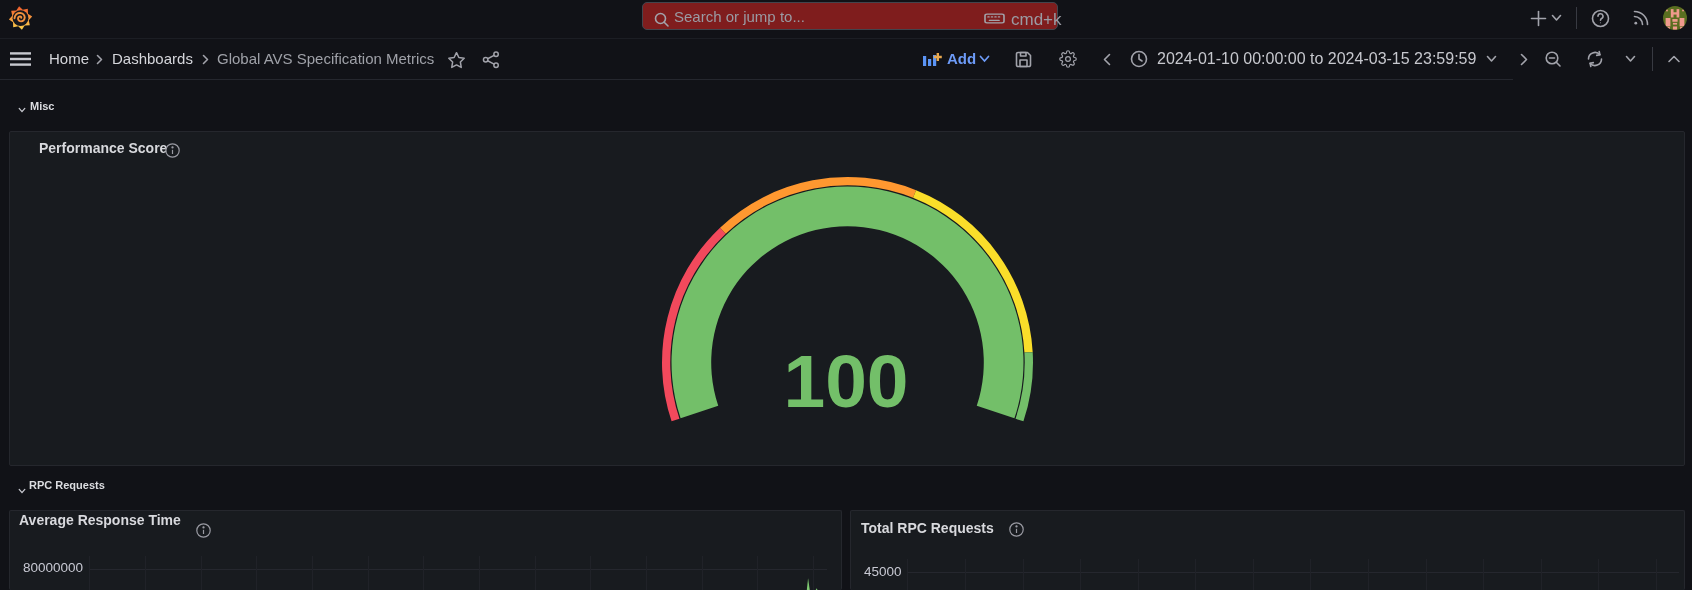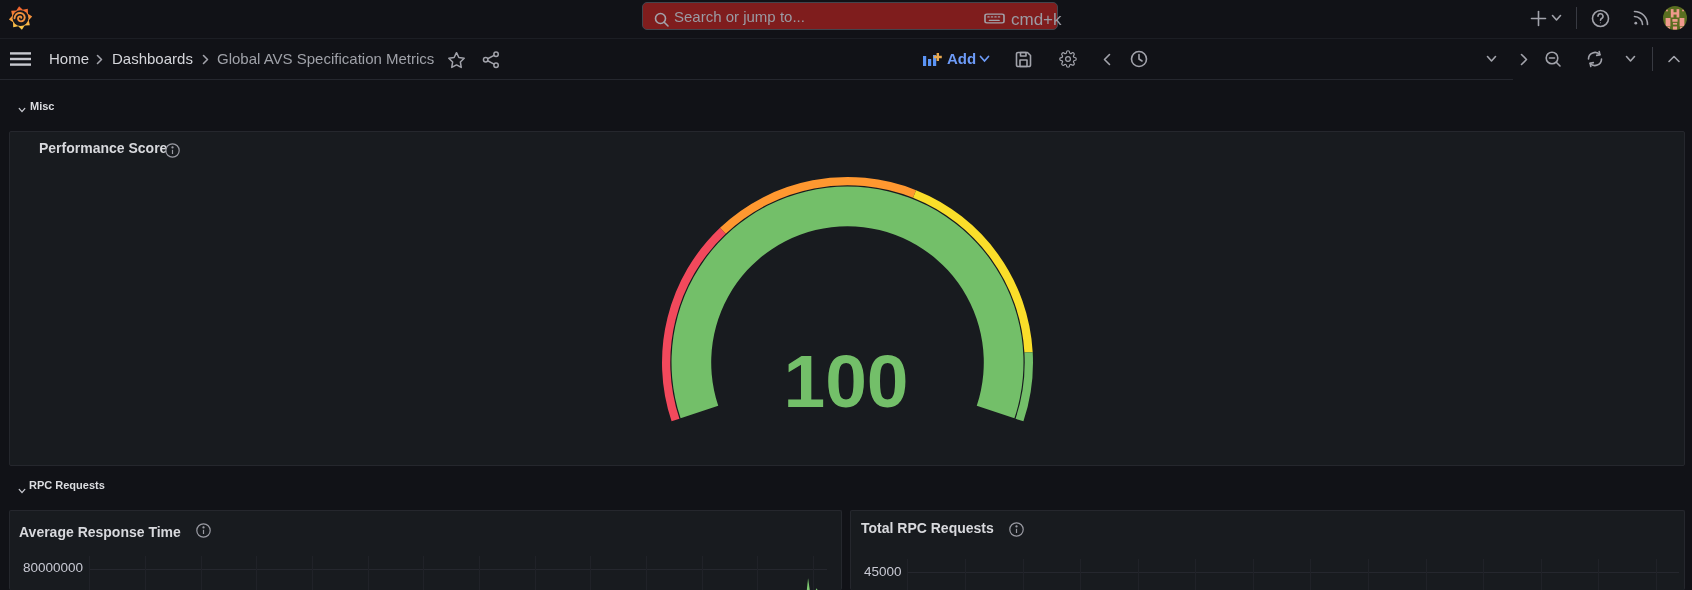--- a/index.html
+++ b/index.html
@@ -156,20 +156,21 @@
     </svg>
 
     <svg class="icon abs" style="left:1102px; top:14px;" width="10" height="13" viewBox="0 0 10 13" stroke-width="1.8">
       <polyline points="7.5,1.5 2.5,6.5 7.5,11.5"></polyline>
     </svg>
 
     <svg class="icon abs" style="left:1130px; top:11px;" width="18" height="18" viewBox="0 0 18 18" stroke-width="1.5">
       <circle cx="9" cy="9" r="7.5"></circle>
         <polyline points="9,4.5 9,9 12,11"></polyline>
     </svg>
+    <span class="abs" style="left:1157px; top:10.5px; font-size:16px; color:#c7c8ce;">2024-01-10 00:00:00 to 2024-03-15 23:59:59</span>
     <svg class="icon abs" style="left:1486px; top:16px;" width="11" height="8" viewBox="0 0 11 8" stroke-width="1.7">
       <polyline points="1.5,1.5 5.5,6 9.5,1.5"></polyline>
     </svg>
 
     <svg class="icon abs" style="left:1519px; top:14px;" width="10" height="13" viewBox="0 0 10 13" stroke-width="1.8">
       <polyline points="2.5,1.5 7.5,6.5 2.5,11.5"></polyline>
     </svg>
 
     <svg class="icon abs" style="left:1544px; top:11px;" width="18" height="18" viewBox="0 0 18 18" stroke-width="1.5">
       <circle cx="8" cy="8" r="5.8"></circle>
@@ -215,21 +216,21 @@
       </g>
     </svg>
   </div>
 
   <svg class="abs" style="left:18px; top:487px;" width="8" height="8" viewBox="0 0 10 10" fill="none" stroke="#c7c8cf" stroke-width="1.6" stroke-linecap="round">
     <polyline points="1.5,3 5,7 8.5,3"></polyline>
   </svg>
   <span class="abs sectitle" style="left:29px; top:479px;">RPC Requests</span>
 
   <div class="panel" style="left:9px; top:510px; width:833px; height:80px; border-bottom:none;">
-    <span class="ptitle abs" style="left:9px; top:13px;">Average Response Time</span>
+    <span class="ptitle abs" style="left:9px; top:1px;">Average Response Time</span>
     <svg class="abs" style="left:186px; top:12px;" width="15" height="15" viewBox="0 0 15 15" fill="none" stroke="#9a9ba3" stroke-width="1.2">
       <circle cx="7.5" cy="7.5" r="6.7"></circle>
         <line x1="7.5" y1="6.8" x2="7.5" y2="11"></line>
         <circle cx="7.5" cy="4.4" r="0.55" fill="#9a9ba3"></circle>
     </svg>
     <span class="axis-label abs" style="left:13px; top:49px;">80000000</span>
     <div class="gridh" style="left:79px; top:58px; width:738px;"></div>
     <div class="gridv" style="left:79px;  top:45px; height:35px;"></div>
     <div class="gridv" style="left:135px; top:45px; height:35px;"></div>
     <div class="gridv" style="left:191px; top:45px; height:35px;"></div>

